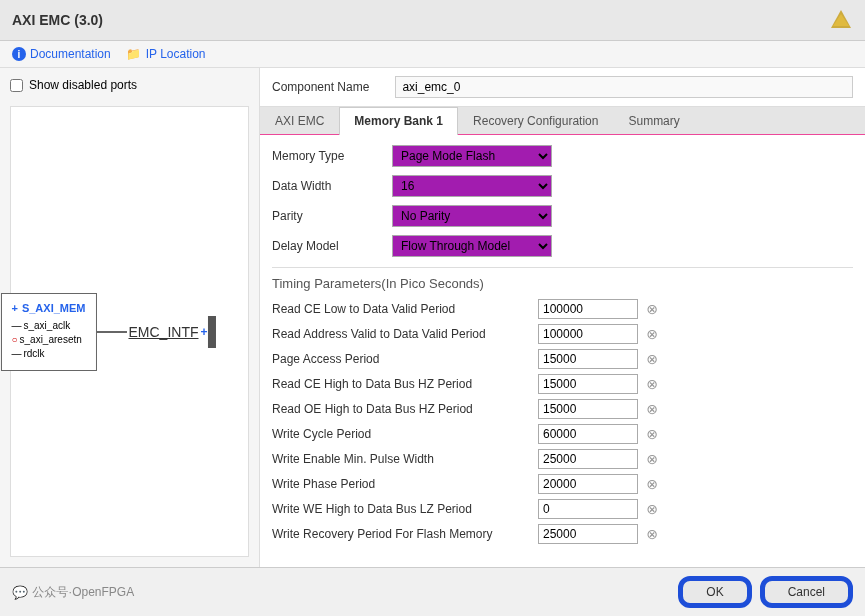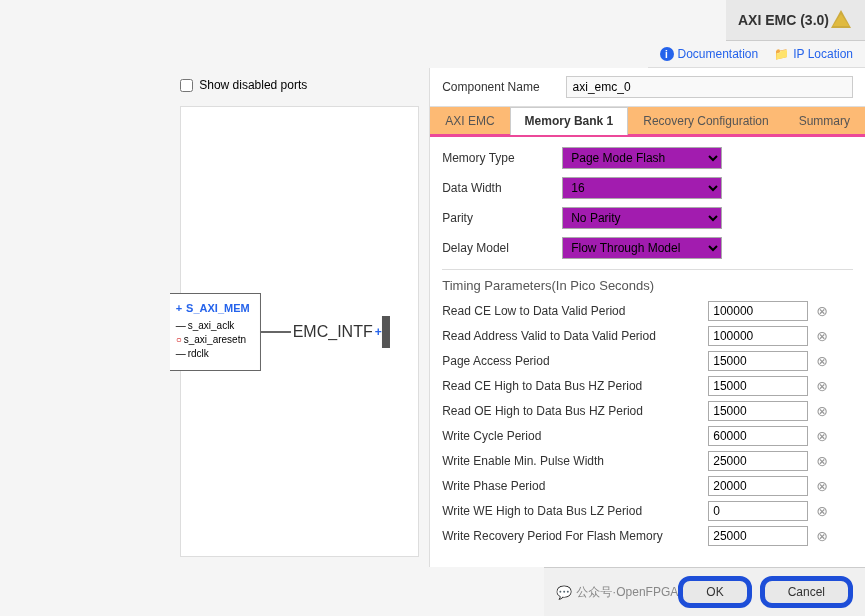--- a/index.html
+++ b/index.html
@@ -11,21 +11,20 @@
       height: 616px;
       overflow: hidden;
       position: relative;
     }
     .window {
       background: #f5f5f5;
       width: 865px;
       height: 616px;
       display: flex;
       flex-direction: column;
-      align-items: flex-end;
     }
     .title-bar {
       background: #e8e8e8;
       padding: 8px 12px;
       font-size: 14px;
       font-weight: bold;
       color: #333;
       display: flex;
       align-items: center;
       justify-content: space-between;
@@ -131,22 +130,22 @@
     }
     .component-name-input {
       flex: 1;
       border: 1px solid #ccc;
       padding: 3px 6px;
       font-size: 12px;
       background: #f9f9f9;
     }
     .tabs-row {
       display: flex;
-      border-bottom: 3px solid #ec4899;
-      background: #fdba74;
+      border-bottom: 1px solid #ec4899;
+      background: #e5e5e5;
     }
     .tab {
       padding: 6px 14px;
       font-size: 12px;
       cursor: pointer;
       border: 1px solid transparent;
       border-bottom: none;
       color: #555;
     }
     .tab.active {
@@ -329,21 +328,21 @@
               <span>s_axi_aresetn</span>
             </div>
             <div class="block-port">
               <span style="font-size:10px;margin-right:2px;">—</span>
               <span>rdclk</span>
             </div>
           </div>
 
           <div style="display:flex;align-items:center;">
             <div style="width:30px;height:2px;background:#666;"></div>
-            <span style="font-size:16px;color:#333;margin:0 2px;">EMC_INTF</span>
+            <span style="font-size:14px;color:#333;margin:0 2px;text-decoration:underline;">EMC_INTF</span>
             <span class="plus-icon"></span>
             <div style="width:8px;height:32px;background:#555;"></div>
           </div>
         </div>
       </div>
     </div>
 
     <div class="right-panel">
 
       <div class="component-name-row">

